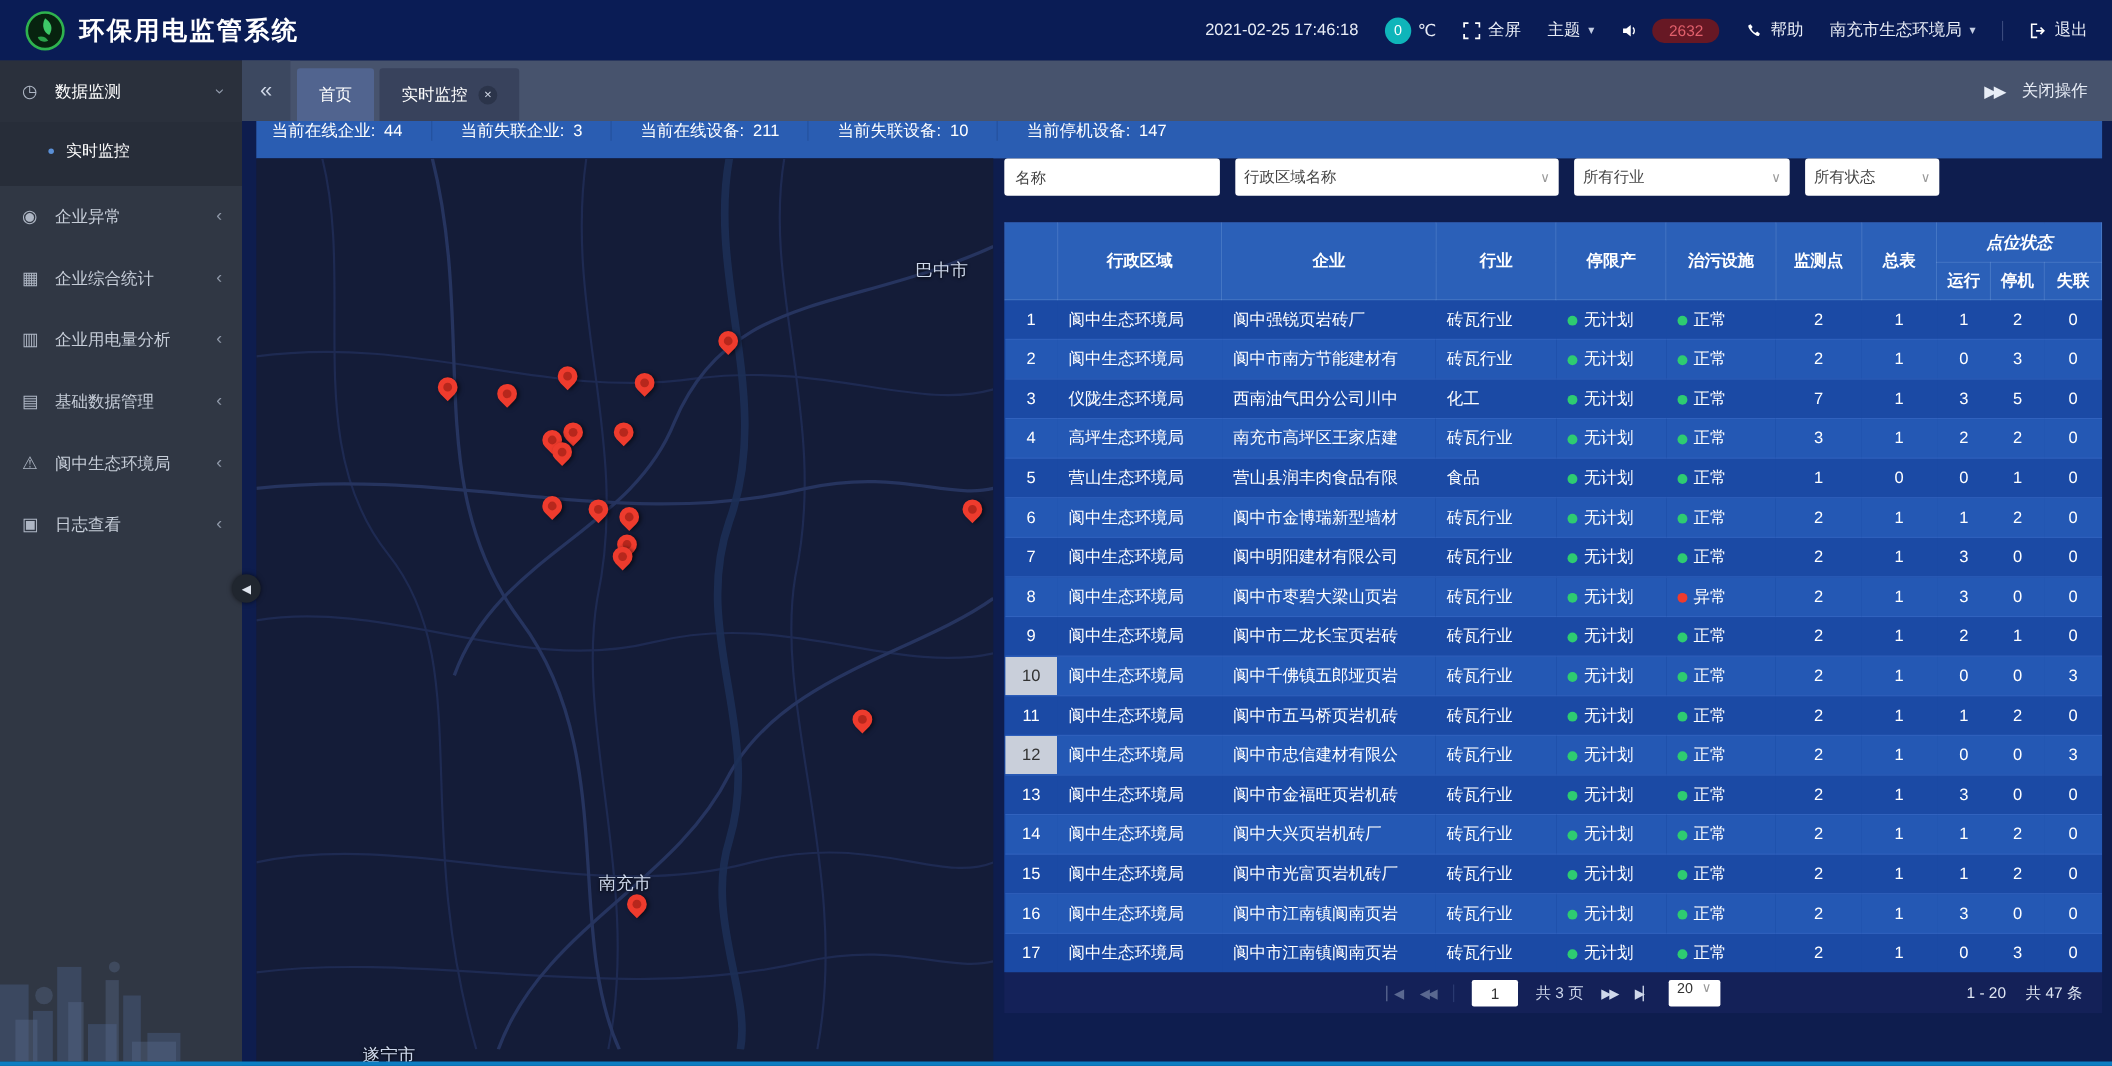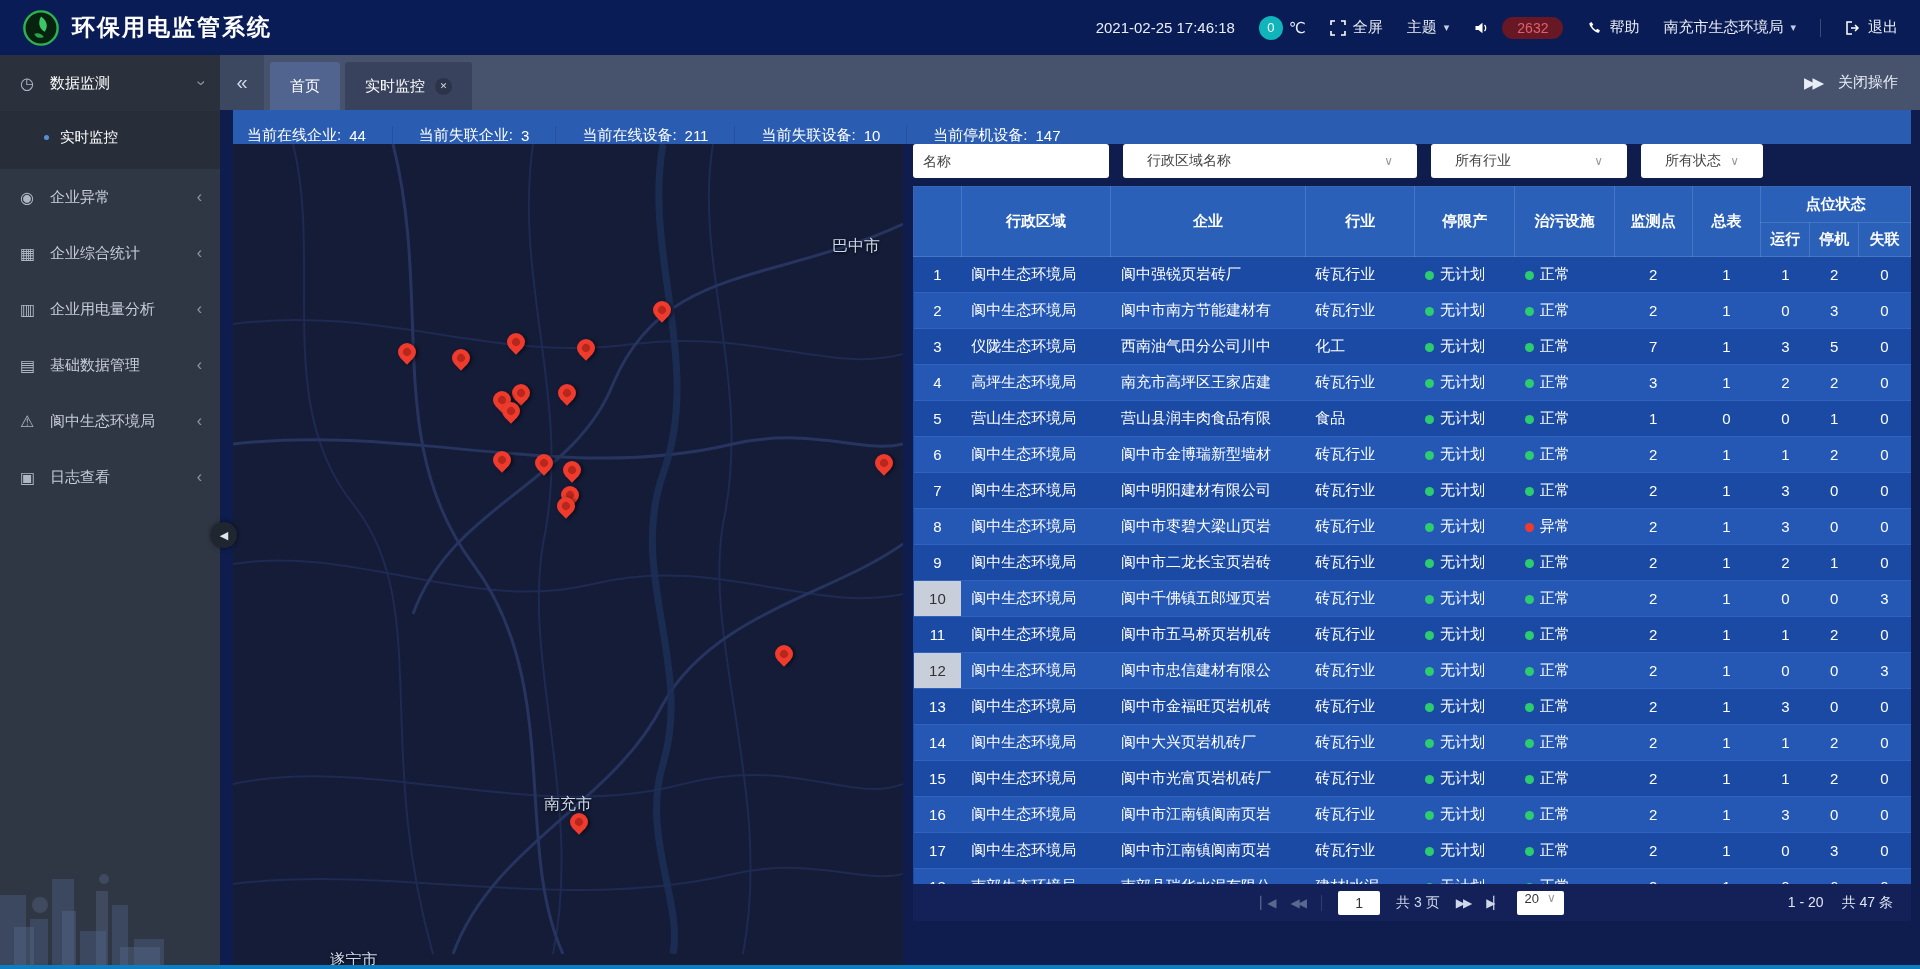--- a/index.html
+++ b/index.html
@@ -52,21 +52,21 @@
   .tab.active{background:#38425c}
   .tab-close{width:17px;height:17px;border-radius:50%;background:#2b344a;color:#cfd6e4;
     font-size:9px;display:flex;align-items:center;justify-content:center;cursor:pointer}
   .tabbar-right{margin-left:auto;display:flex;align-items:center;gap:14px;padding-right:22px;
     color:#e8edf6;font-size:15px}
   .fast-forward{font-size:15px;letter-spacing:-3px;cursor:pointer;padding-right:3px}
   .close-ops{cursor:pointer}
 
   
   .statsbar{height:34px;flex:0 0 34px;background:#2a5db2;margin:0 9px 0 13px;display:flex;
-    align-items:flex-end;color:#fff;font-size:15px}
+    align-items:flex-start;color:#fff;font-size:15px}
   .stat-item{display:flex;align-items:center;gap:8px;padding:0 26px;height:18px;
     border-right:1px solid #24509c}
   .stat-item:first-child{padding-left:14px}
   .stat-item:last-child{border-right:none}
 
   
   .content{flex:1;display:flex;gap:10px;padding:0 9px 0 13px;min-height:0;align-items:flex-start}
   .map-panel{flex:0 0 670px;width:670px;height:846px;background:#141c38;position:relative;
     overflow:hidden;cursor:grab}
   .map-roads{position:absolute;inset:0;pointer-events:none}
@@ -75,38 +75,38 @@
     transform:rotate(-45deg);margin:3px auto 0;box-shadow:1px 2px 4px rgba(0,0,0,.55);position:relative}
   .pin-head::after{content:"";position:absolute;inset:5px;background:#b7271c;border-radius:50%}
   .city-label{position:absolute;color:#cfd9ec;font-size:16px;transform:translate(-50%,-50%);
     text-shadow:0 1px 3px #000;white-space:nowrap}
   .map-collapse{position:absolute;left:211px;top:522px;width:26px;height:26px;border-radius:50%;
     background:#20262f;color:#dfe5ee;display:flex;align-items:center;justify-content:center;
     font-size:11px;cursor:pointer;z-index:20;box-shadow:0 0 5px rgba(0,0,0,.6)}
 
   
   .right-panel{flex:1;height:777px;display:flex;flex-direction:column;min-width:0}
-  .filters{display:flex;gap:14px;height:34px;flex:0 0 34px;margin-bottom:8px}
+  .filters{display:flex;gap:14px;height:34px;flex:0 0 34px;margin-bottom:24px}
   .filter-input{width:196px;background:#fff;border:none;border-radius:3px;padding:0 10px;
     font-size:14px;color:#333;font-family:inherit}
   .filter-input::placeholder{color:#444;opacity:1}
   .filter-select{background:#fff;border-radius:3px;display:flex;align-items:center;
-    justify-content:space-between;padding:0 24px;font-size:14px;color:#444;cursor:pointer}
+    justify-content:space-between;padding:0 8px;font-size:14px;color:#444;cursor:pointer}
   .fs-region{width:294px}.fs-industry{width:196px}.fs-status{width:122px}
   .fs-caret{color:#999;font-size:12px;margin-left:8px}
 
   .table-wrap{flex:1;overflow:hidden;background:#1b4aa5;min-height:0}
   table{width:100%;border-collapse:collapse;table-layout:fixed}
   col.c-no{width:4.8%}col.c-region{width:15%}col.c-company{width:19.5%}col.c-industry{width:11%}
   col.c-limit{width:10%}col.c-facility{width:10%}col.c-monitor{width:7.8%}col.c-master{width:6.9%}
   col.c-run{width:4.9%}col.c-stop{width:4.9%}col.c-lost{width:5.2%}
   thead tr.h1{height:36px}thead tr.h2{height:34px}
   thead th{background:#2b60b8;color:#fff;font-size:15px;font-weight:bold;
     border:1px solid rgba(160,195,240,.22);text-align:center}
-  th.group-th{}
+  th.group-th{font-style:italic}
   tbody tr{height:36px}
   tbody tr:nth-child(odd){background:#1b4aa5}
   tbody tr:nth-child(even){background:#2458b4}
   tbody td{font-size:15px;color:#fff;border-bottom:1px solid #3162be;overflow:hidden;
     white-space:nowrap;text-overflow:ellipsis}
   td.txt,td.status{padding-left:10px;text-align:left}
   td.num,td.ctr{text-align:center}
   td.num.sel{background:#c9cfda;color:#333}
   .dot{display:inline-block;width:9px;height:9px;border-radius:50%;margin-right:6px;vertical-align:-1px}
   .dot.ok{background:#2ecc71}.dot.error{background:#ef3b2d}

